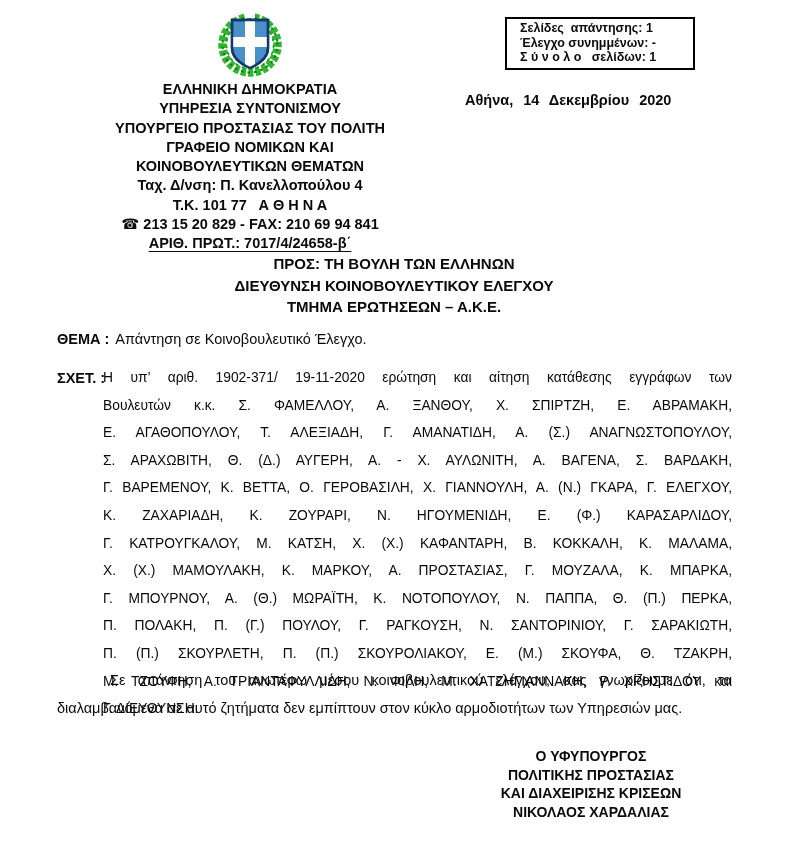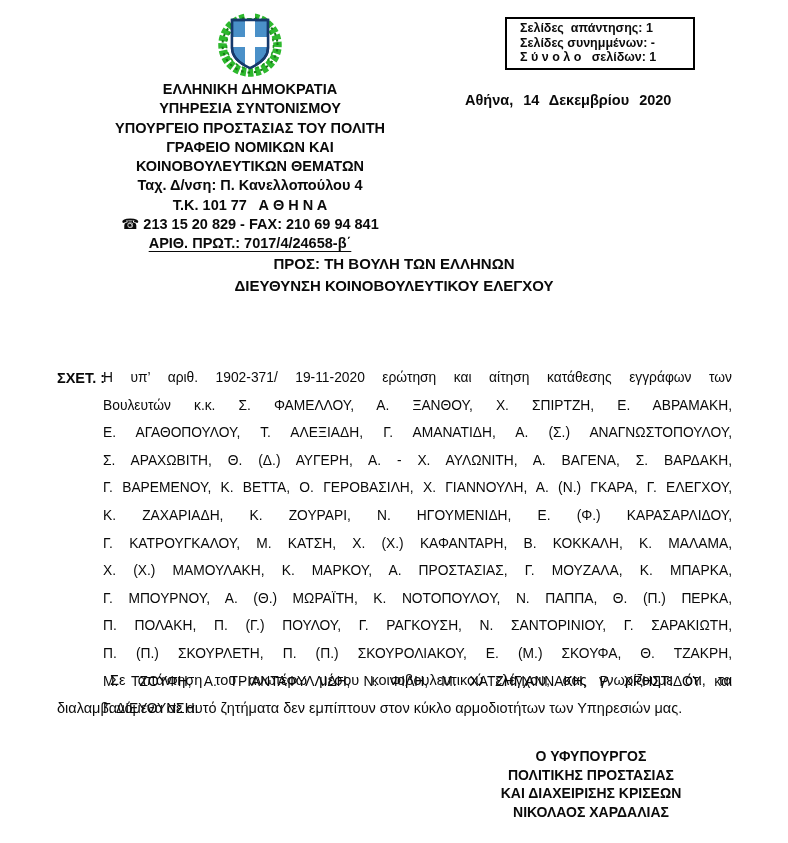--- a/index.html
+++ b/index.html
@@ -86,21 +86,21 @@
   }
 </style>
 </head>
 <body>
 
 <div class="page">
 
   <div class="pages-box">
 
   <div class="line">Σελίδες  απάντησης: 1</div>
-      <div class="line">Σελίδες συνημμένων: -</div>
+      <div class="line">Έλεγχο συνημμένων: -</div>
       <div class="line last">Σ ύ ν ο λ ο   σελίδων: 1</div>
     </div>
 
   <div class="emblem">
     <svg width="94" height="66" viewBox="0 0 94 66" xmlns="http://www.w3.org/2000/svg">
 
       <g>
         <circle cx="47" cy="34" r="27.5" fill="none" stroke="#2db82d" stroke-width="8.5" stroke-dasharray="5 2.2" transform="rotate(8 47 34)"></circle>
         <circle cx="47" cy="34" r="27.5" fill="none" stroke="#157a15" stroke-width="2" stroke-dasharray="2.5 4" transform="rotate(-5 47 34)"></circle>
         <circle cx="47" cy="34" r="23.5" fill="none" stroke="#1d9a1d" stroke-width="1.6" stroke-dasharray="3 4"></circle>
@@ -138,22 +138,26 @@
     <div class="line"><span>☎</span><span> 213 15 20 829 - FAX: 210 69 94 841</span></div>
     <div class="line protocol">ΑΡΙΘ. ΠΡΩΤ.: 7017/4/24658-β΄</div>
   </div>
 
   <div class="date-line">Αθήνα, 14 Δεκεμβρίου 2020</div>
 
   <div class="recipient">
 
   <div class="line">ΠΡΟΣ: ΤΗ ΒΟΥΛΗ ΤΩΝ ΕΛΛΗΝΩΝ</div>
       <div class="line">ΔΙΕΥΘΥΝΣΗ ΚΟΙΝΟΒΟΥΛΕΥΤΙΚΟΥ ΕΛΕΓΧΟΥ</div>
+      <div class="line last">ΤΜΗΜΑ ΕΡΩΤΗΣΕΩΝ – Α.Κ.Ε.</div>
     </div>
 
+  <div class="subject">
+    <span class="label">ΘΕΜΑ :</span><span>Απάντηση σε Κοινοβουλευτικό Έλεγχο.</span>
+  </div>
 
   <div class="reference-label">ΣΧΕΤ. :</div>
   <div class="reference-lines">
 
   <div class="line">Η υπ’ αριθ. 1902-371/ 19-11-2020 ερώτηση και αίτηση κατάθεσης εγγράφων των</div>
       <div class="line">Βουλευτών κ.κ. Σ. ΦΑΜΕΛΛΟΥ, Α. ΞΑΝΘΟΥ, Χ. ΣΠΙΡΤΖΗ, Ε. ΑΒΡΑΜΑΚΗ,</div>
       <div class="line">Ε. ΑΓΑΘΟΠΟΥΛΟΥ, Τ. ΑΛΕΞΙΑΔΗ, Γ. ΑΜΑΝΑΤΙΔΗ, Α. (Σ.) ΑΝΑΓΝΩΣΤΟΠΟΥΛΟΥ,</div>
       <div class="line">Σ. ΑΡΑΧΩΒΙΤΗ, Θ. (Δ.) ΑΥΓΕΡΗ, Α. - Χ. ΑΥΛΩΝΙΤΗ, Α. ΒΑΓΕΝΑ, Σ. ΒΑΡΔΑΚΗ,</div>
       <div class="line">Γ. ΒΑΡΕΜΕΝΟΥ, Κ. ΒΕΤΤΑ, Ο. ΓΕΡΟΒΑΣΙΛΗ, Χ. ΓΙΑΝΝΟΥΛΗ, Α. (Ν.) ΓΚΑΡΑ, Γ. ΕΛΕΓΧΟΥ,</div>
       <div class="line">Κ. ΖΑΧΑΡΙΑΔΗ, Κ. ΖΟΥΡΑΡΙ, Ν. ΗΓΟΥΜΕΝΙΔΗ, Ε. (Φ.) ΚΑΡΑΣΑΡΛΙΔΟΥ,</div>

